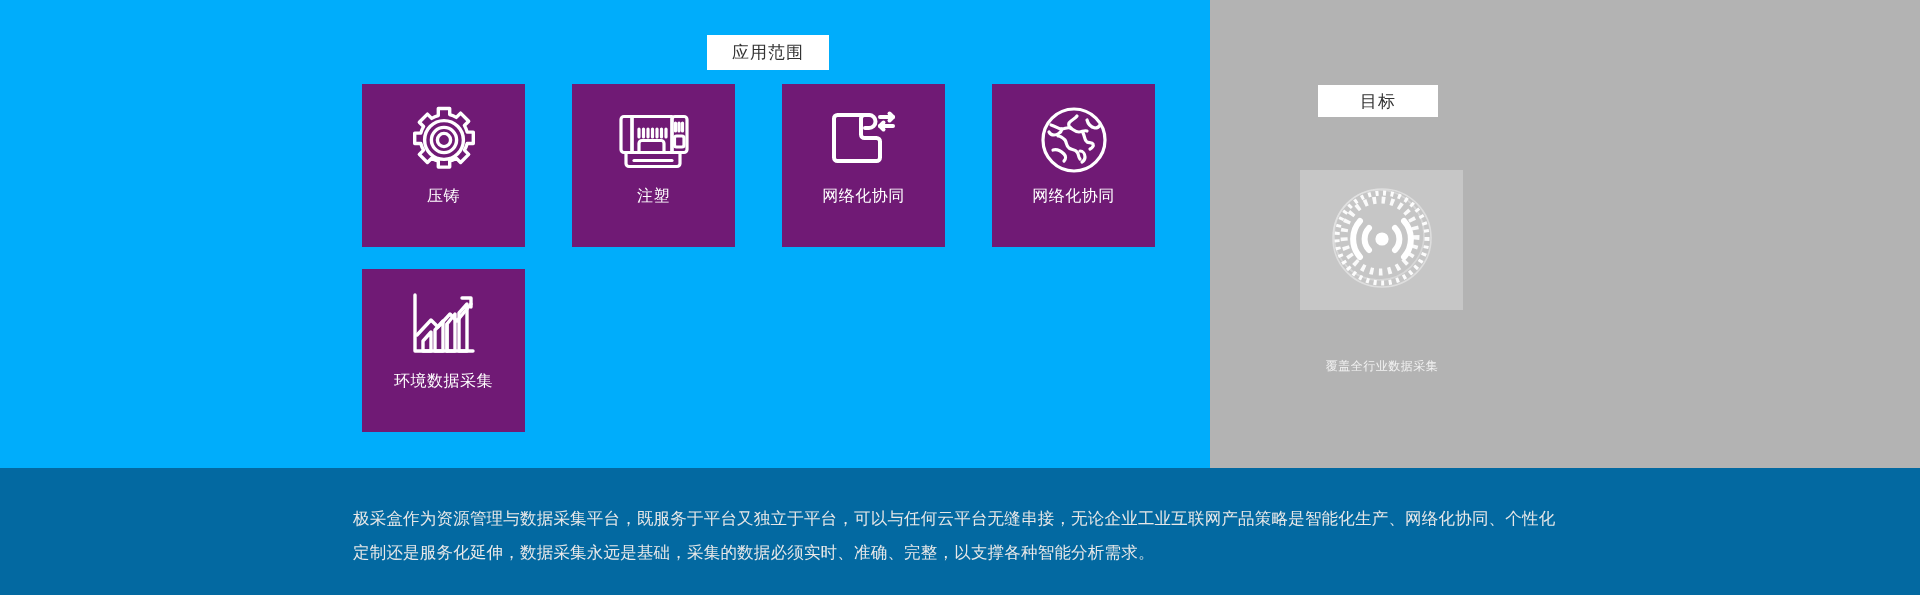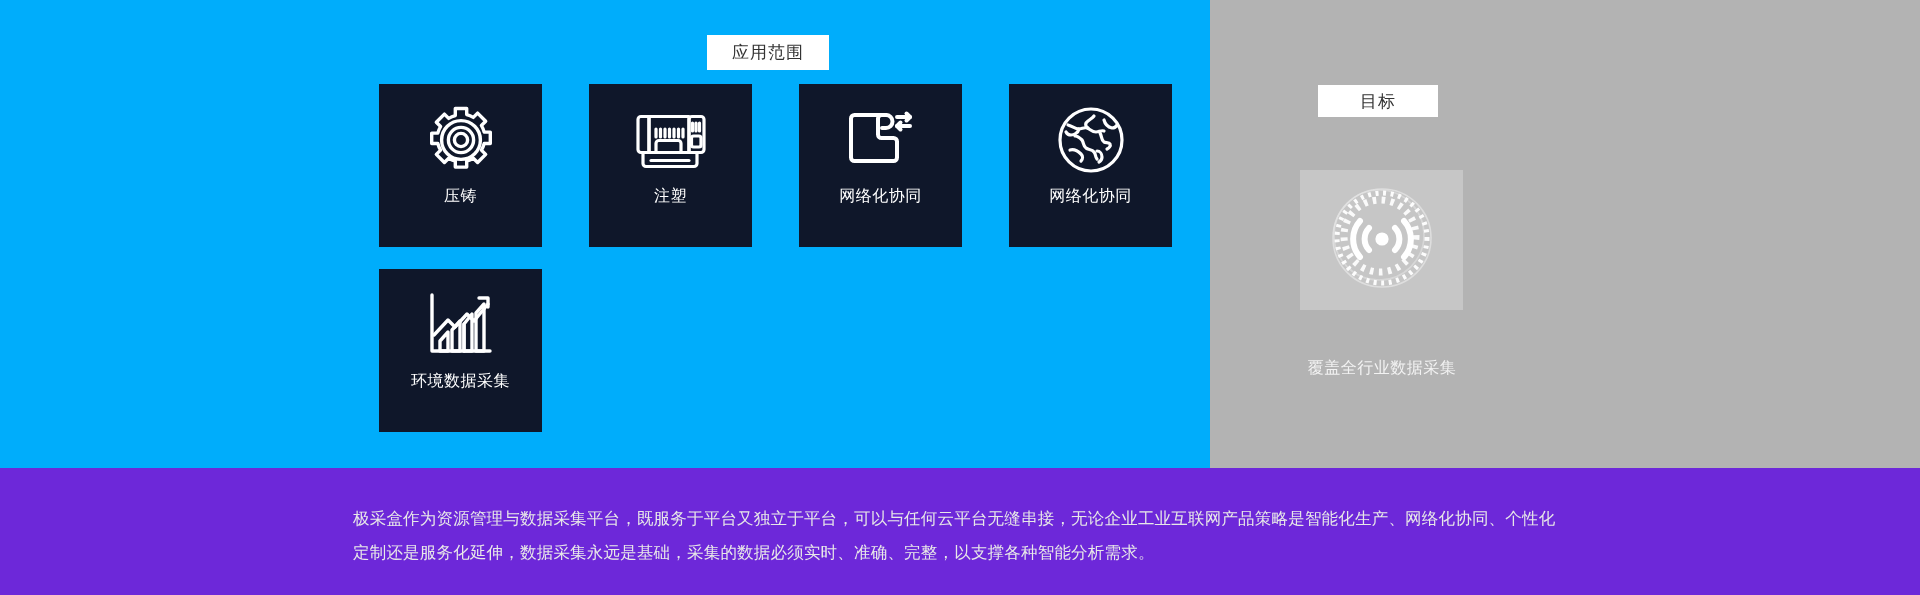--- a/index.html
+++ b/index.html
@@ -69,26 +69,25 @@
     display: grid;
     grid-template-columns: repeat(4, 163px);
     grid-auto-rows: 163px;
     column-gap: 47px;
     row-gap: 22px;
   }
   .tile {
     position: relative;
     width: 163px;
     height: 163px;
-    background: #0f172a;
+    background: #701a75;
     display: flex;
     flex-direction: column;
     align-items: center;
     justify-content: flex-start;
-    margin-left: 17px;
   }
   .tile-icon {
     width: 163px;
     height: 104px;
     display: flex;
     align-items: center;
     justify-content: center;
     padding-top: 8px;
   }
   .tile-icon svg { display: block; }
@@ -110,32 +109,32 @@
     display: flex;
     align-items: center;
     justify-content: center;
   }
   #goal-caption {
     position: absolute;
     left: 0; top: 360px;
     width: 344px;
     text-align: center;
     color: #f2f2f2;
-    font-size: 16px;
+    font-size: 12px;
     line-height: 1;
     letter-spacing: 0.5px;
   }
 
   
   #caption-bar {
     position: absolute;
     left: 0; top: 468px;
     width: 1920px;
     height: 127px;
-    background: #6d28d9;
+    background: #0369a1;
     display: flex;
     align-items: flex-start;
     justify-content: center;
   }
   #caption-text {
     width: 1214px;
     margin-top: 33px;
     color: #e8e8e8;
     font-size: 16.5px;
     line-height: 34px;

